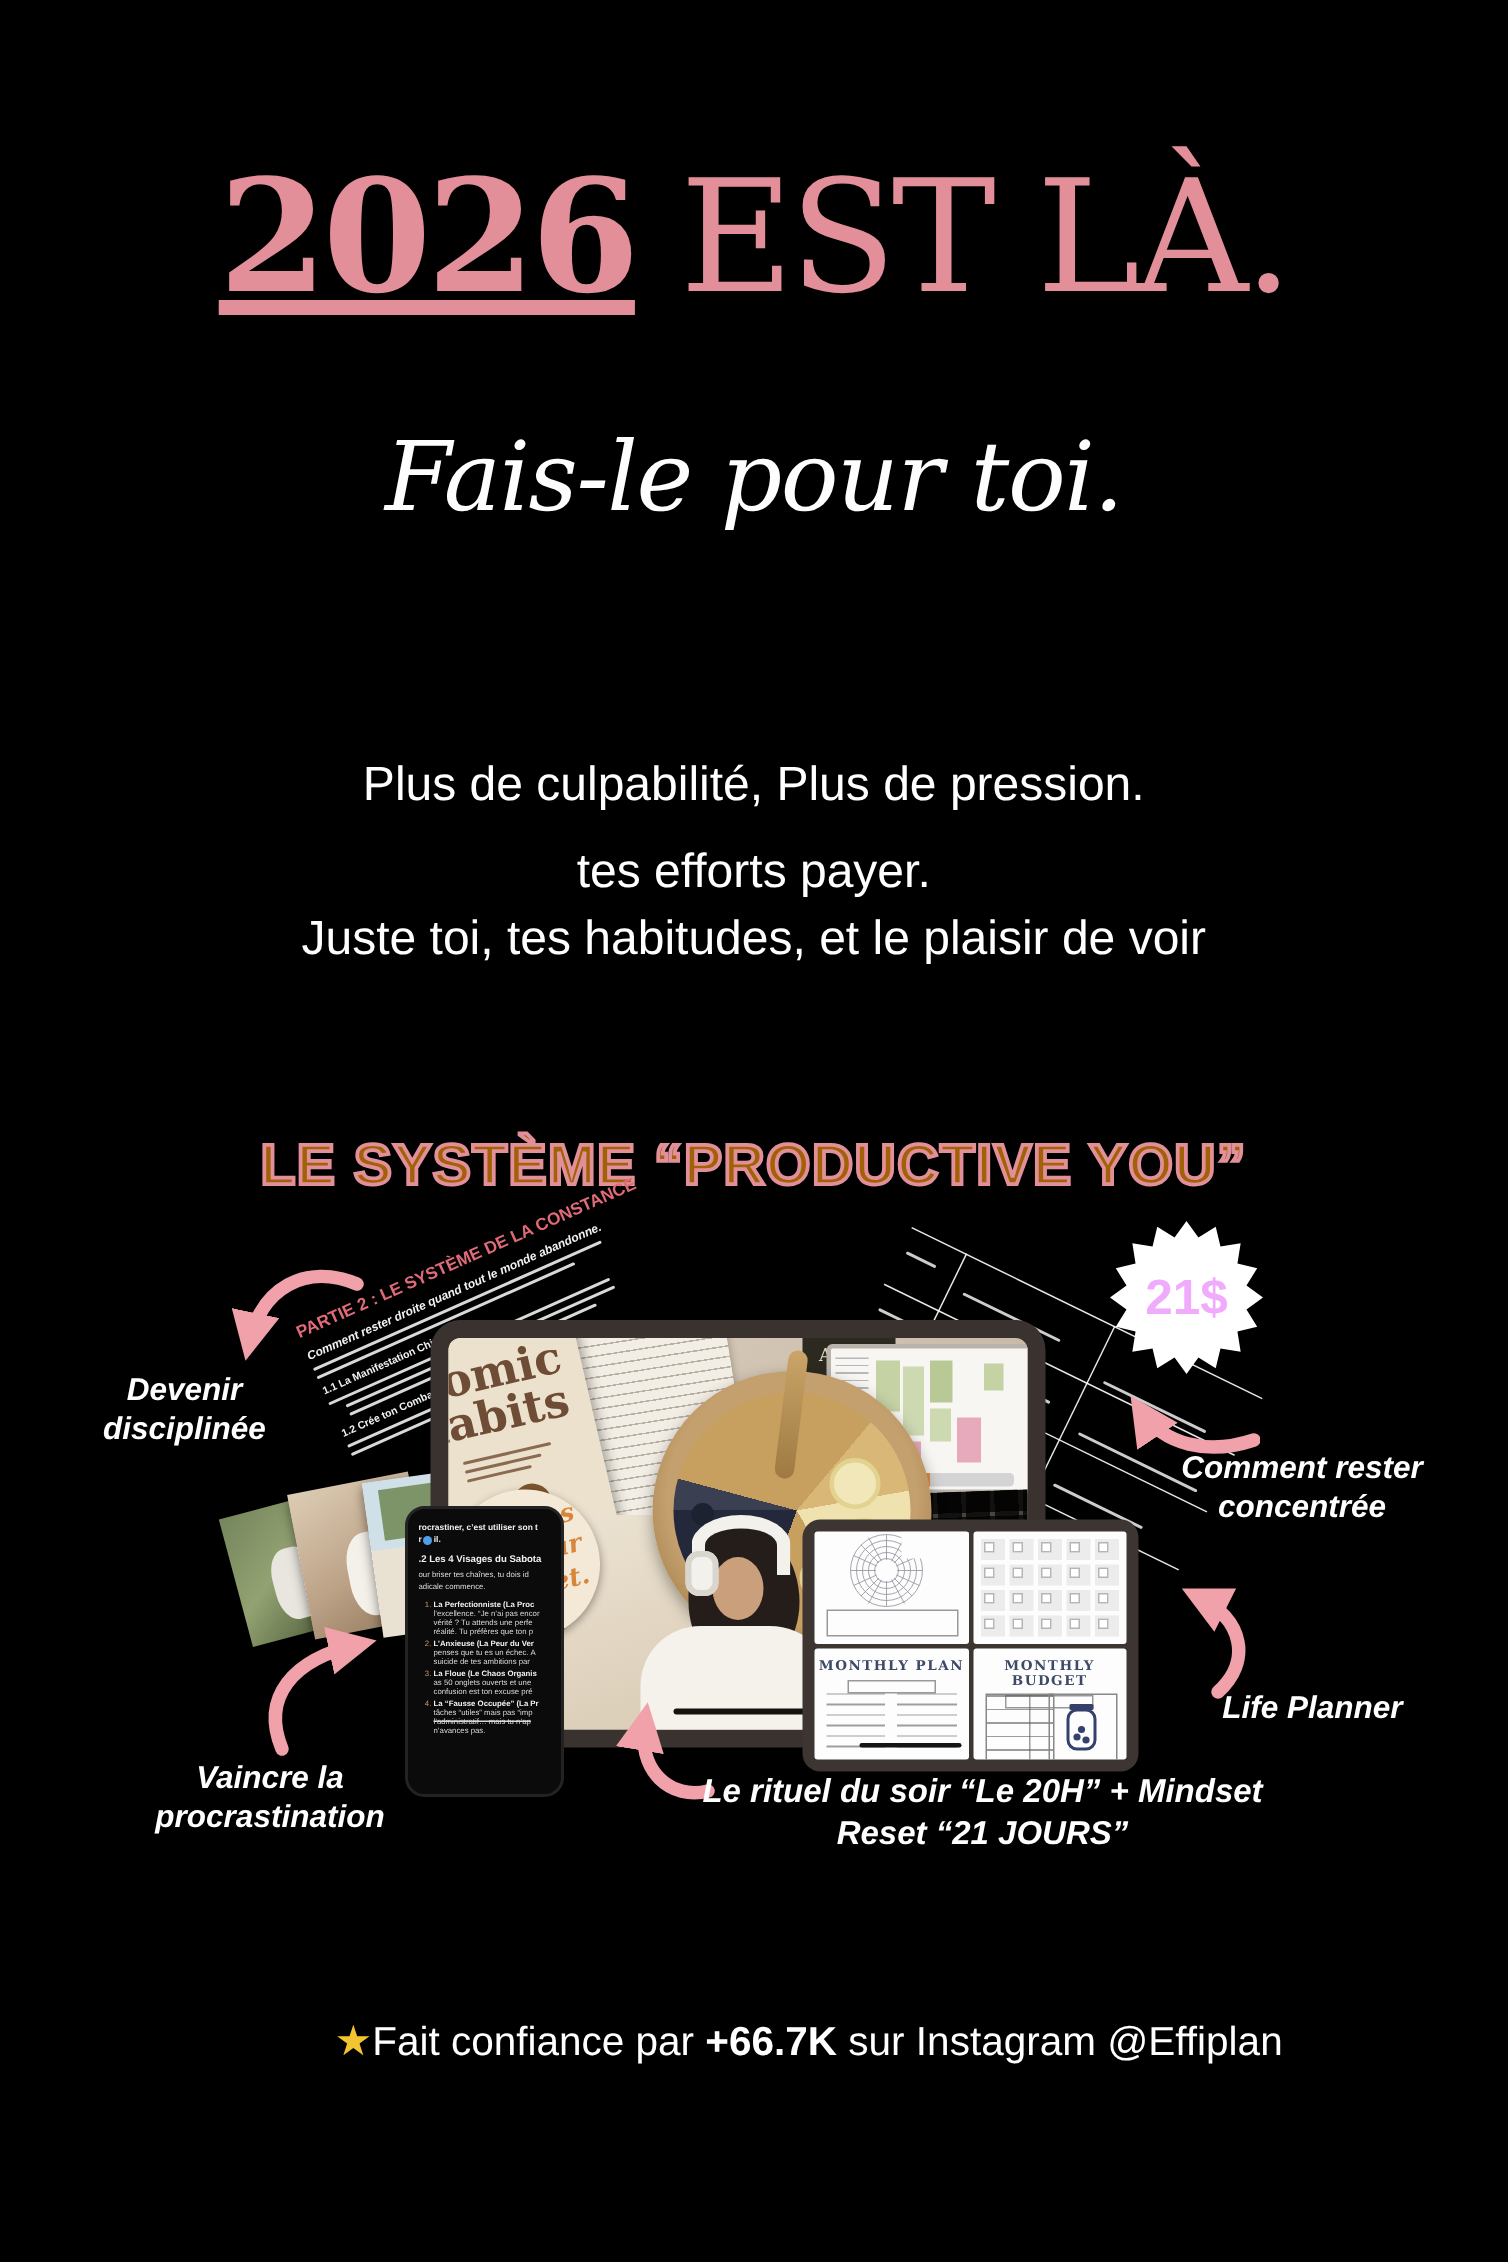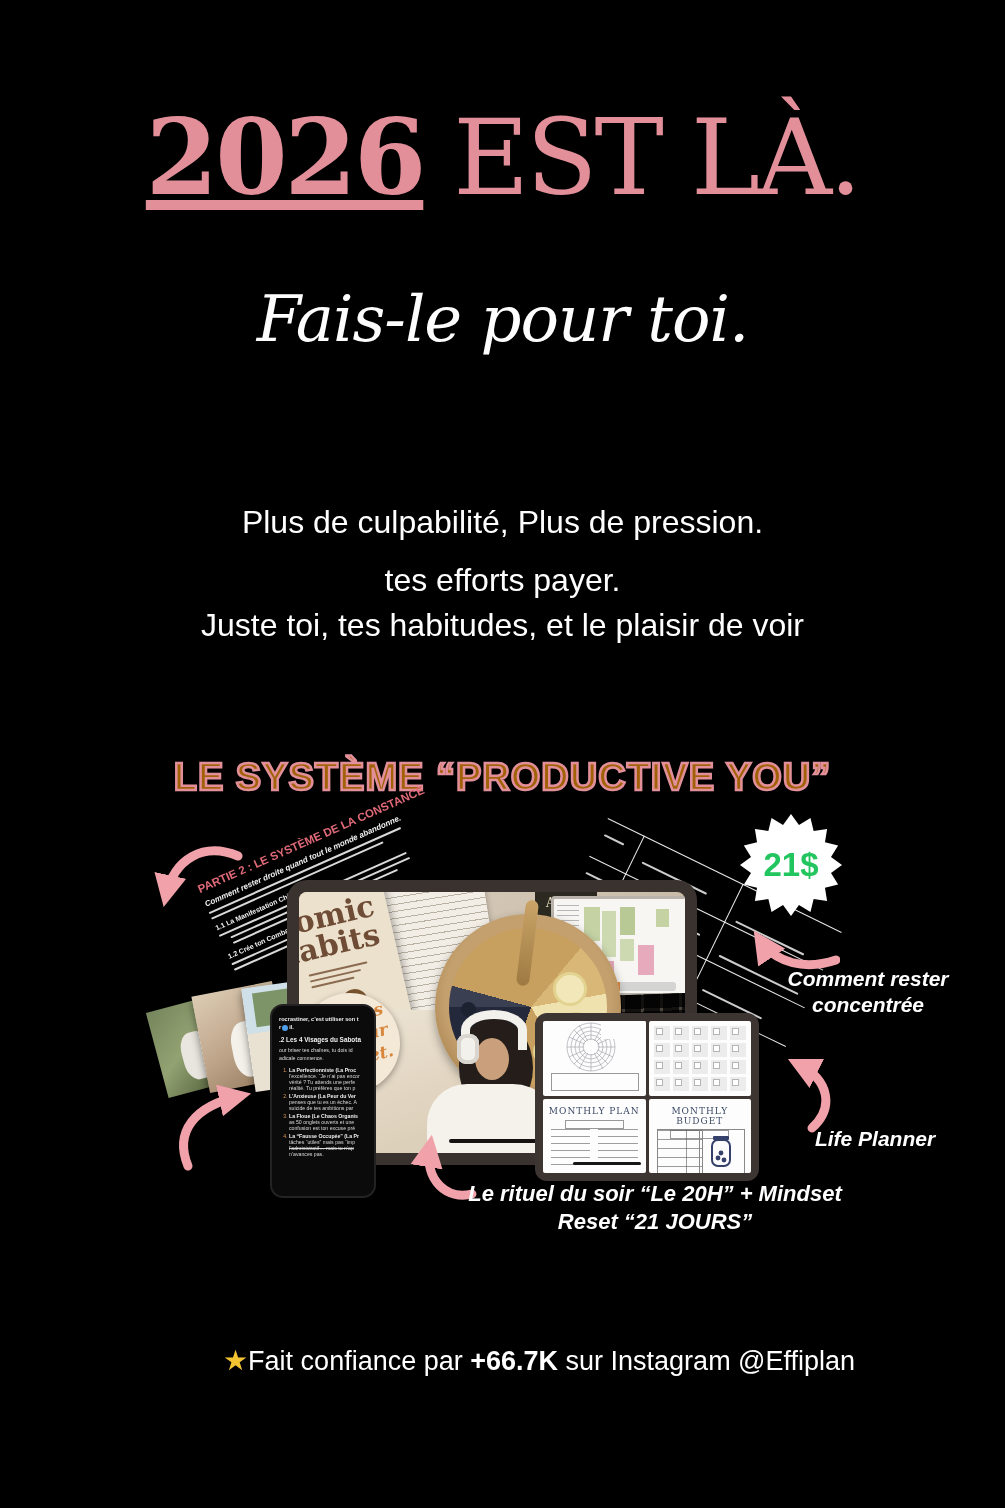--- a/index.html
+++ b/index.html
@@ -31,21 +31,21 @@
   .co-ritual{left:450px;top:1180px;width:410px;font-size:22px;}
 
   
   .arrow{z-index:8;}
   .arrow path{fill:none;stroke:#f0a1aa;stroke-width:9;stroke-linecap:round;}
 
   
   .badge{left:740px;top:814px;width:102px;height:102px;z-index:3;}
   .badge svg{position:absolute;left:0;top:0;}
   .badge .amount{position:absolute;left:0;top:32px;width:100%;text-align:center;
-                 font-size:33px;font-weight:800;color:#22c55e;letter-spacing:0;}
+                 font-size:33px;font-weight:800;color:#f0abfc;letter-spacing:0;}
 
   
   .doc-constance{left:196px;top:884px;width:250px;height:185px;
                  transform:rotate(-24deg);transform-origin:0 0;z-index:2;}
   .doc-constance .h{color:#e06a78;font-weight:800;font-size:11.5px;white-space:nowrap;}
   .doc-constance .s{color:#f2f2f2;font-weight:700;font-style:italic;font-size:8px;margin-top:6px;white-space:nowrap;}
   .doc-constance .n{color:#f2f2f2;font-weight:700;font-size:7px;margin-top:6px;}
   .tbar{height:2px;background:rgba(255,255,255,.85);border-radius:1px;margin-top:4px;}
 
   
@@ -176,21 +176,21 @@
   .photo3::after{content:"";position:absolute;left:34px;top:38px;width:40px;height:58px;border-radius:40% 40% 20% 20%;
           background:#f5f2ec;box-shadow:0 -16px 0 -6px #241d1a;}
 
   
   .planner{left:535px;top:1013px;width:224px;height:168px;background:#3d3531;border-radius:12px;
            padding:8px;box-sizing:border-box;z-index:5;}
   .pl-screen{position:relative;width:100%;height:100%;background:#3d3531;display:grid;
              grid-template-columns:1fr 1fr;grid-template-rows:1fr 1fr;gap:3px;}
   .pl-page{background:#fdfdfd;position:relative;overflow:hidden;border-radius:2px;}
   .pl-title{font-family:"DejaVu Serif",serif;color:#3c4a66;font-size:9px;letter-spacing:1px;
-            text-align:center;margin-top:7px;font-weight:400;}
+            text-align:center;margin-top:7px;font-weight:700;}
   .pl-box{width:56%;height:7px;border:1px solid #999;margin:4px auto 0;}
   .pl-cols{position:absolute;left:8px;right:8px;top:26px;bottom:6px;display:flex;gap:8px;}
   .pl-col{flex:1;background-image:repeating-linear-gradient(rgba(80,80,80,.55) 0 1px,transparent 1px 7px);
           background-position:0 4px;}
   .pl-cards{position:absolute;inset:5px;display:grid;grid-template-columns:repeat(5,1fr);
             grid-template-rows:repeat(4,1fr);gap:3px;}
   .pl-cards i{background:#ececec;position:relative;}
   .pl-cards i::before{content:"";position:absolute;left:2px;top:2px;width:5px;height:5px;
             border:1px solid #b5b5b5;background:#fff;}
   .pl-btable{position:absolute;left:8px;top:30px;width:44px;height:44px;border:1px solid #888;
@@ -415,23 +415,31 @@
             <rect x="13" y="6" width="16" height="4" rx="1" fill="#35406b"></rect>
             <circle cx="18" cy="28" r="2.4" fill="#35406b"></circle>
             <circle cx="24" cy="30" r="2.4" fill="#35406b"></circle>
             <circle cx="21" cy="23" r="2.4" fill="#35406b"></circle>
           </svg>
         </div>
       </div>
     </div>
   </div>
 
+  <div class="abs callout co-discipline">
+    <div>Devenir</div>
+    <div>disciplinée</div>
+  </div>
   <div class="abs callout co-focus">
     <div>Comment rester</div>
     <div>concentrée</div>
+  </div>
+  <div class="abs callout co-procrastination">
+    <div>Vaincre la</div>
+    <div>procrastination</div>
   </div>
   <div class="abs callout co-life">Life Planner</div>
   <div class="abs callout co-ritual">
     <div>Le rituel du soir “Le 20H” + Mindset</div>
     <div>Reset “21 JOURS”</div>
   </div>
 
   <svg class="abs arrow" style="left:152px;top:842px" width="92" height="72">
     <path d="M86,14 C52,0 22,16 14,54" marker-end="url(#ah)"></path>
   </svg>

